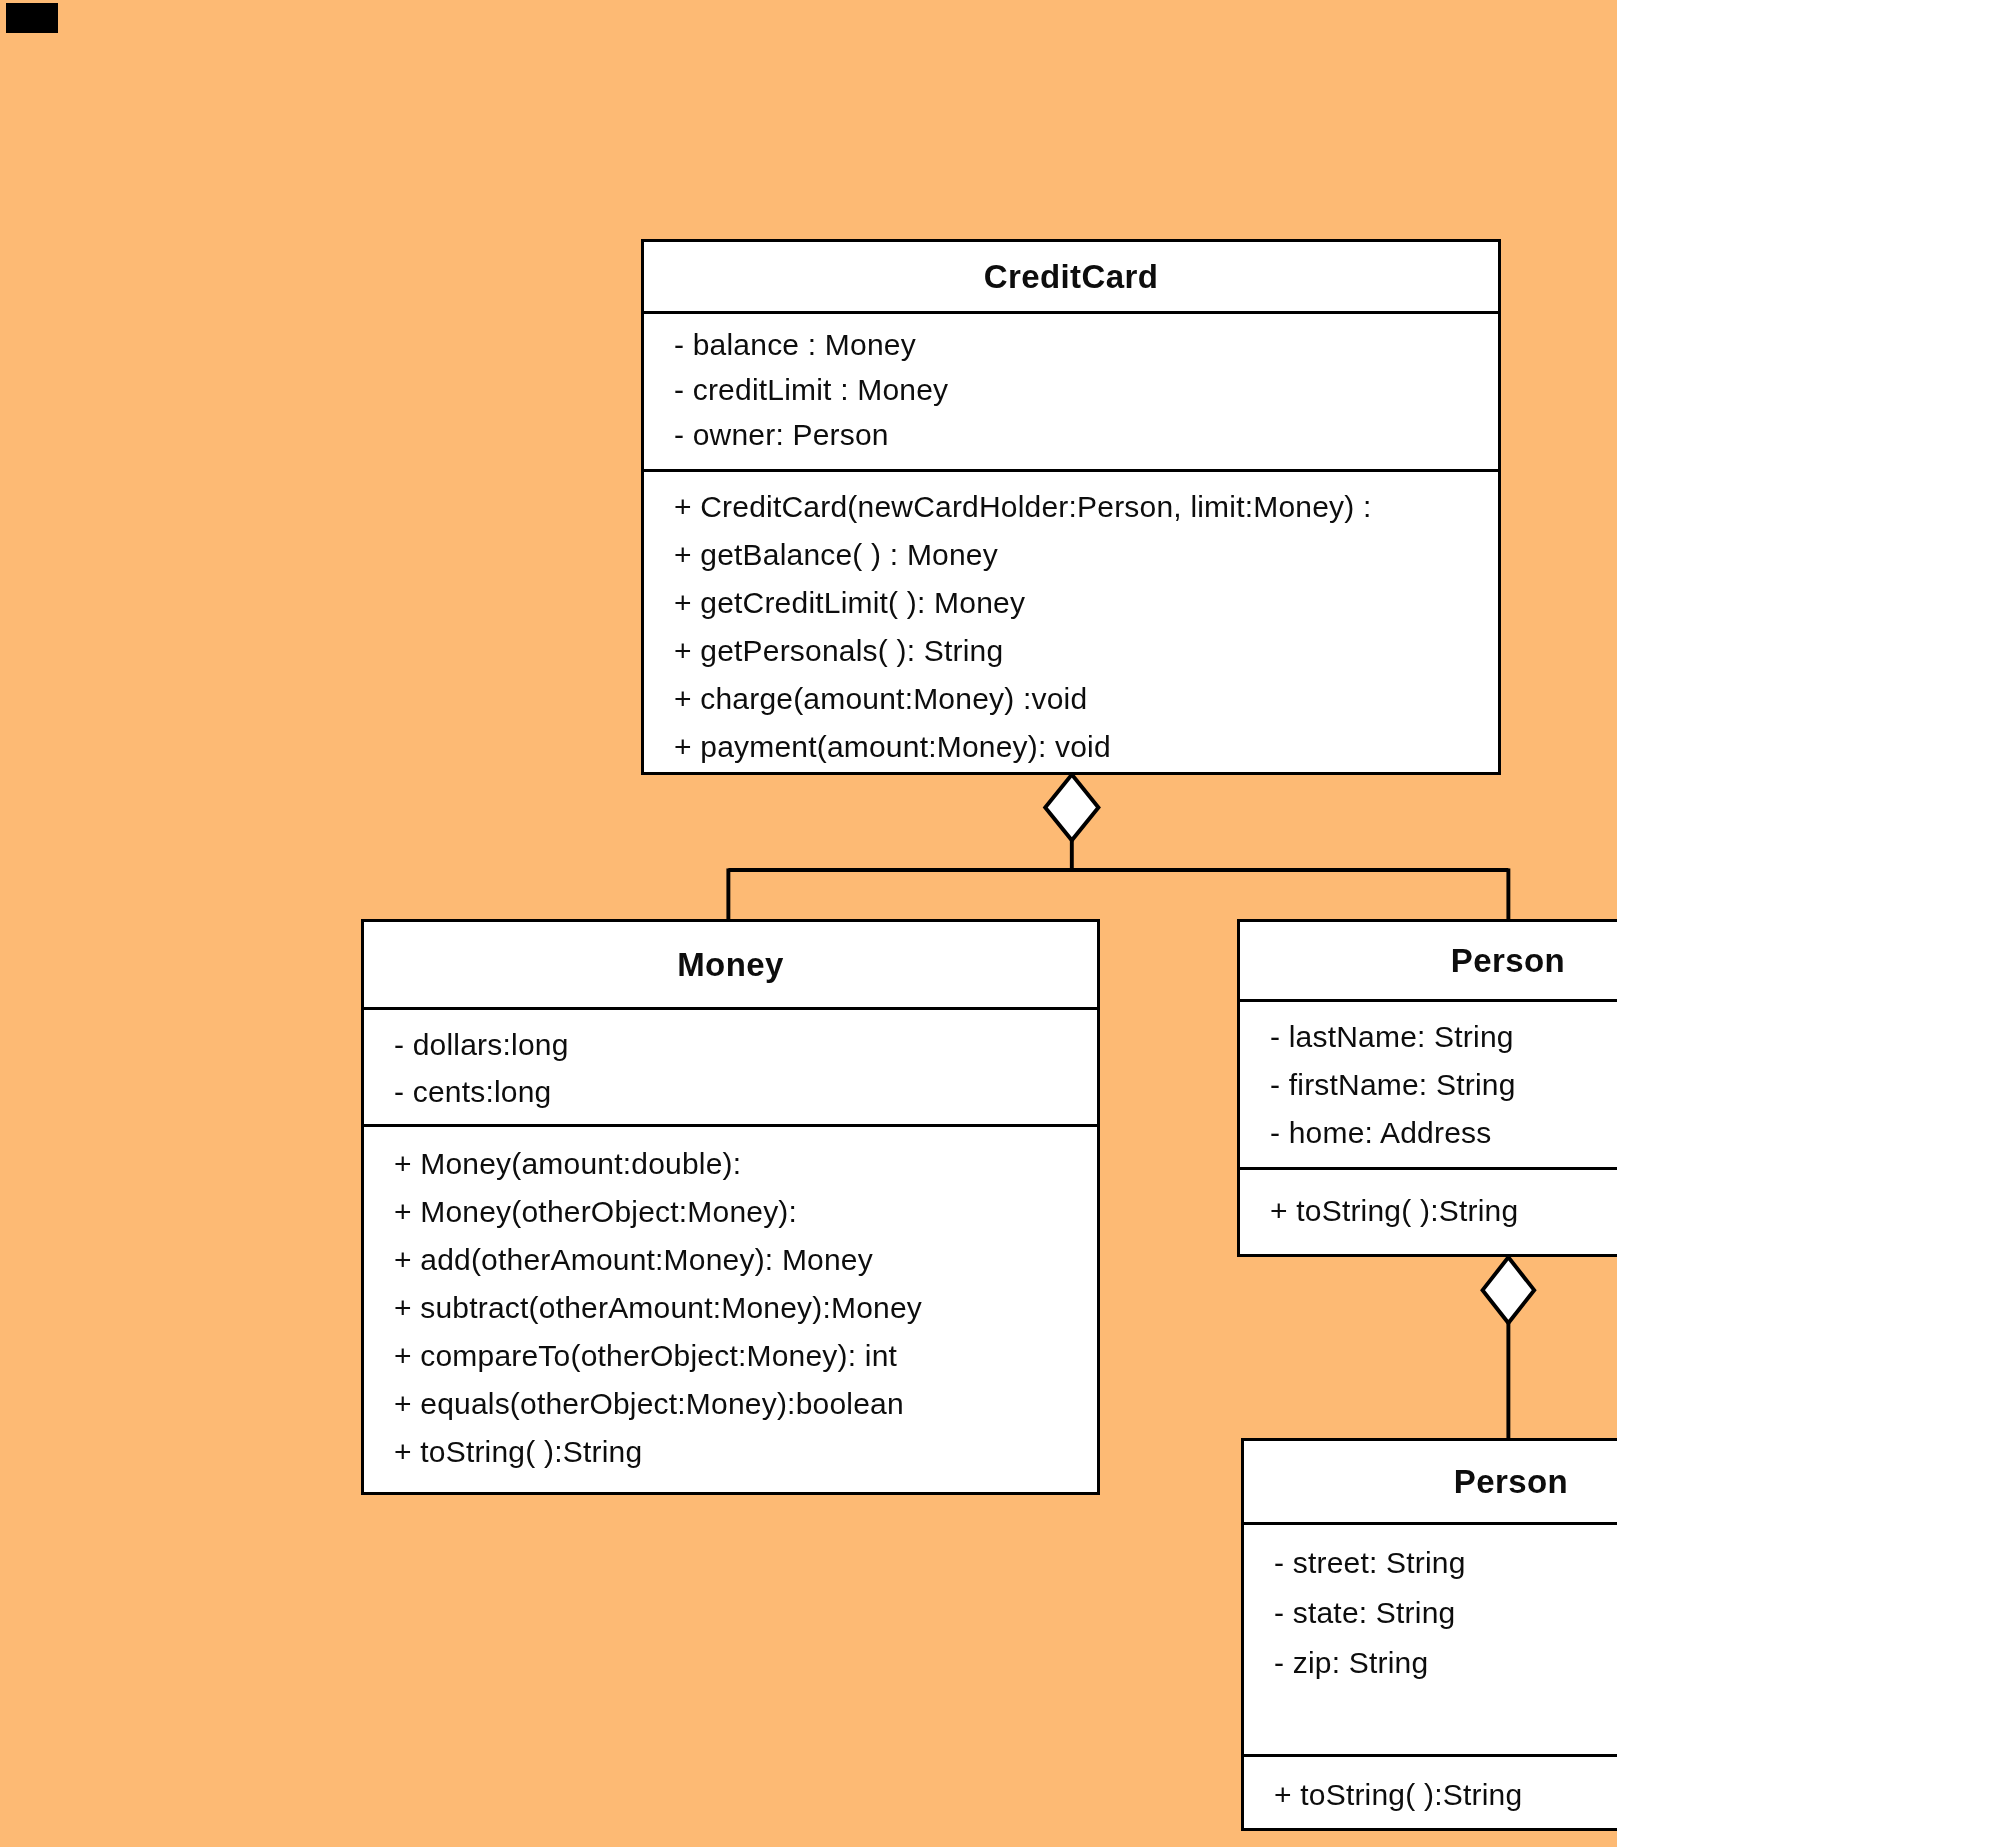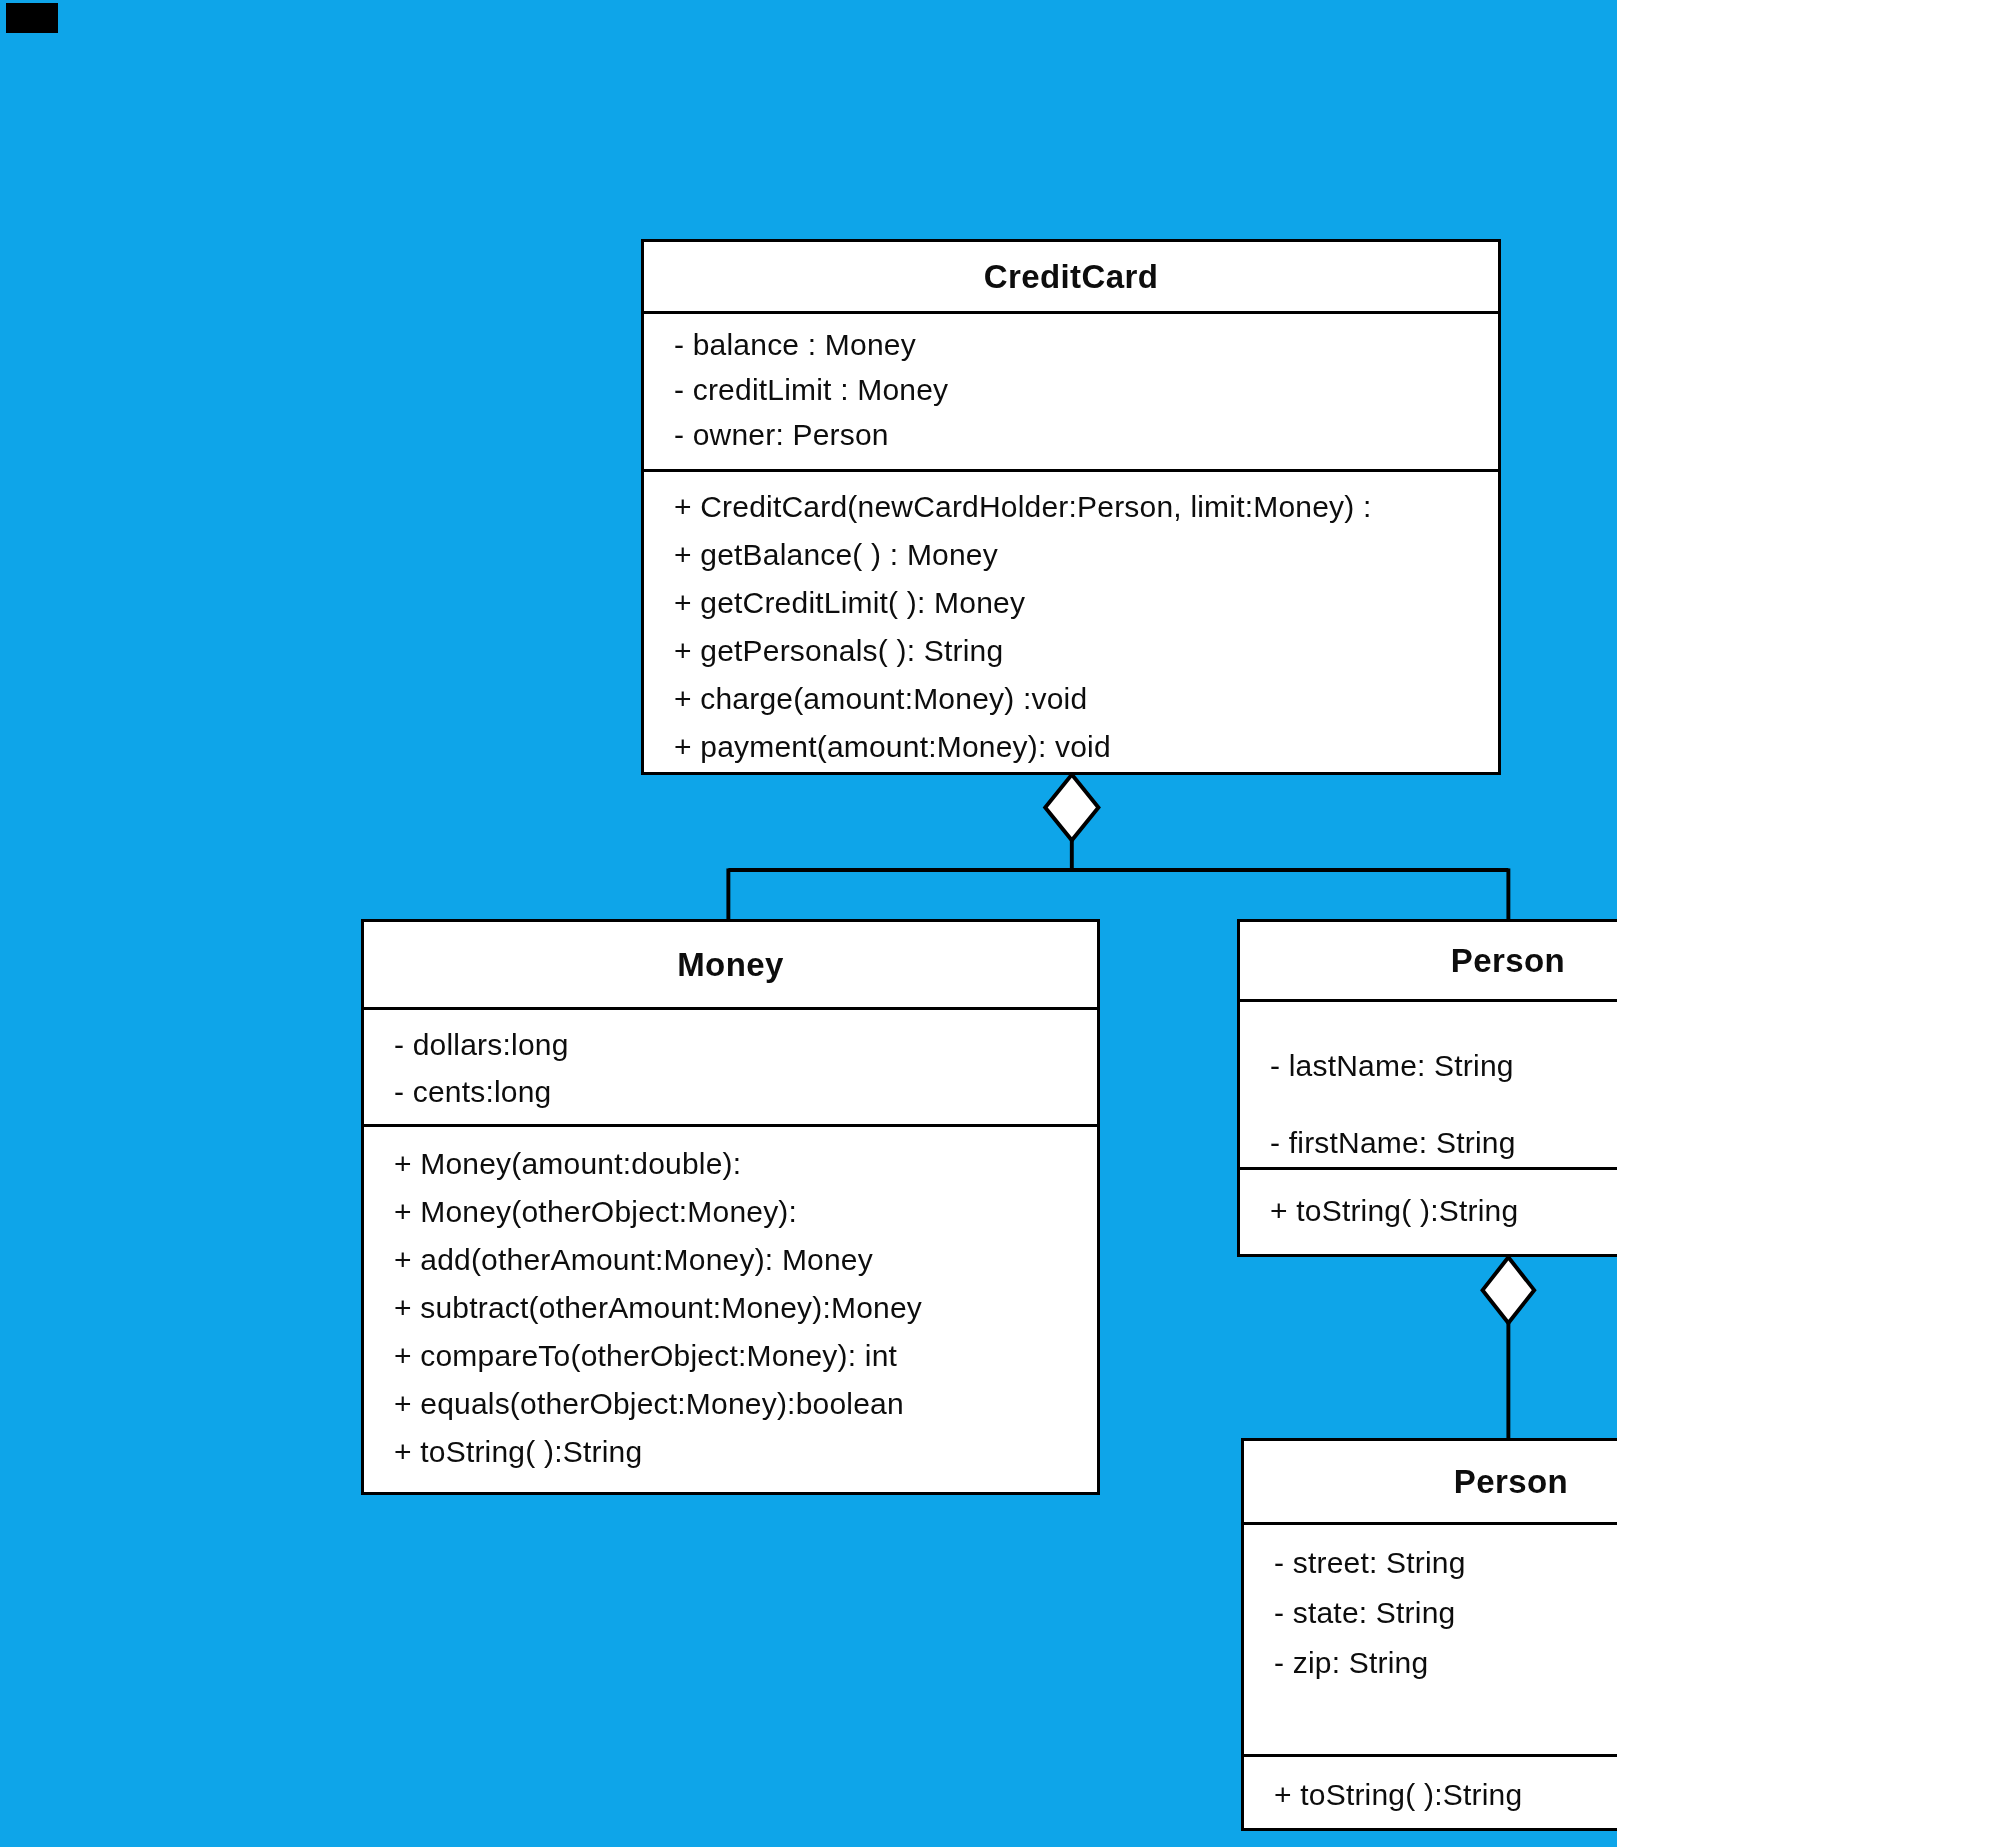--- a/index.html
+++ b/index.html
@@ -5,21 +5,21 @@
   html, body {
     margin: 0;
     padding: 0;
     background: #ffffff;
     font-family: "Liberation Sans", sans-serif;
   }
   #stage {
     position: relative;
     width: 1617px;
     height: 1848px;
-    background: #0ea5e9;
+    background: #fdba74;
     overflow: hidden;
   }
   #connector-layer {
     position: absolute;
     left: 0; top: 0;
     width: 1995px;
     height: 1848px;
   }
   .uml-class {
     position: absolute;
@@ -64,21 +64,21 @@
   #class-money .uml-title { height: 85px; }
   #class-money .attrs { height: 117px; padding: 11px 0 0 30px; }
   #class-money .attrs .uml-line { line-height: 47px; }
   #class-money .methods { flex: 1; padding: 12.5px 0 0 30px; }
   #class-money .methods .uml-line { line-height: 48px; }
 
   
   #class-person { left: 1237px; top: 919px; width: 542px; height: 338px; }
   #class-person .uml-title { height: 77px; }
   #class-person .attrs { height: 168px; padding: 11px 0 0 30px; }
-  #class-person .attrs .uml-line { line-height: 48px; margin-top: 29px; }
+  #class-person .attrs .uml-line { line-height: 48px; }
   #class-person .methods { flex: 1; padding: 17px 0 0 30px; }
   #class-person .methods .uml-line { line-height: 47px; }
 
   
   #class-address { left: 1241px; top: 1438px; width: 540px; height: 393px; }
   #class-address .uml-title { height: 81px; }
   #class-address .attrs { height: 232px; padding: 12.5px 0 0 30px; }
   #class-address .attrs .uml-line { line-height: 50px; }
   #class-address .methods { flex: 1; padding: 14px 0 0 30px; }
   #class-address .methods .uml-line { line-height: 47px; }

